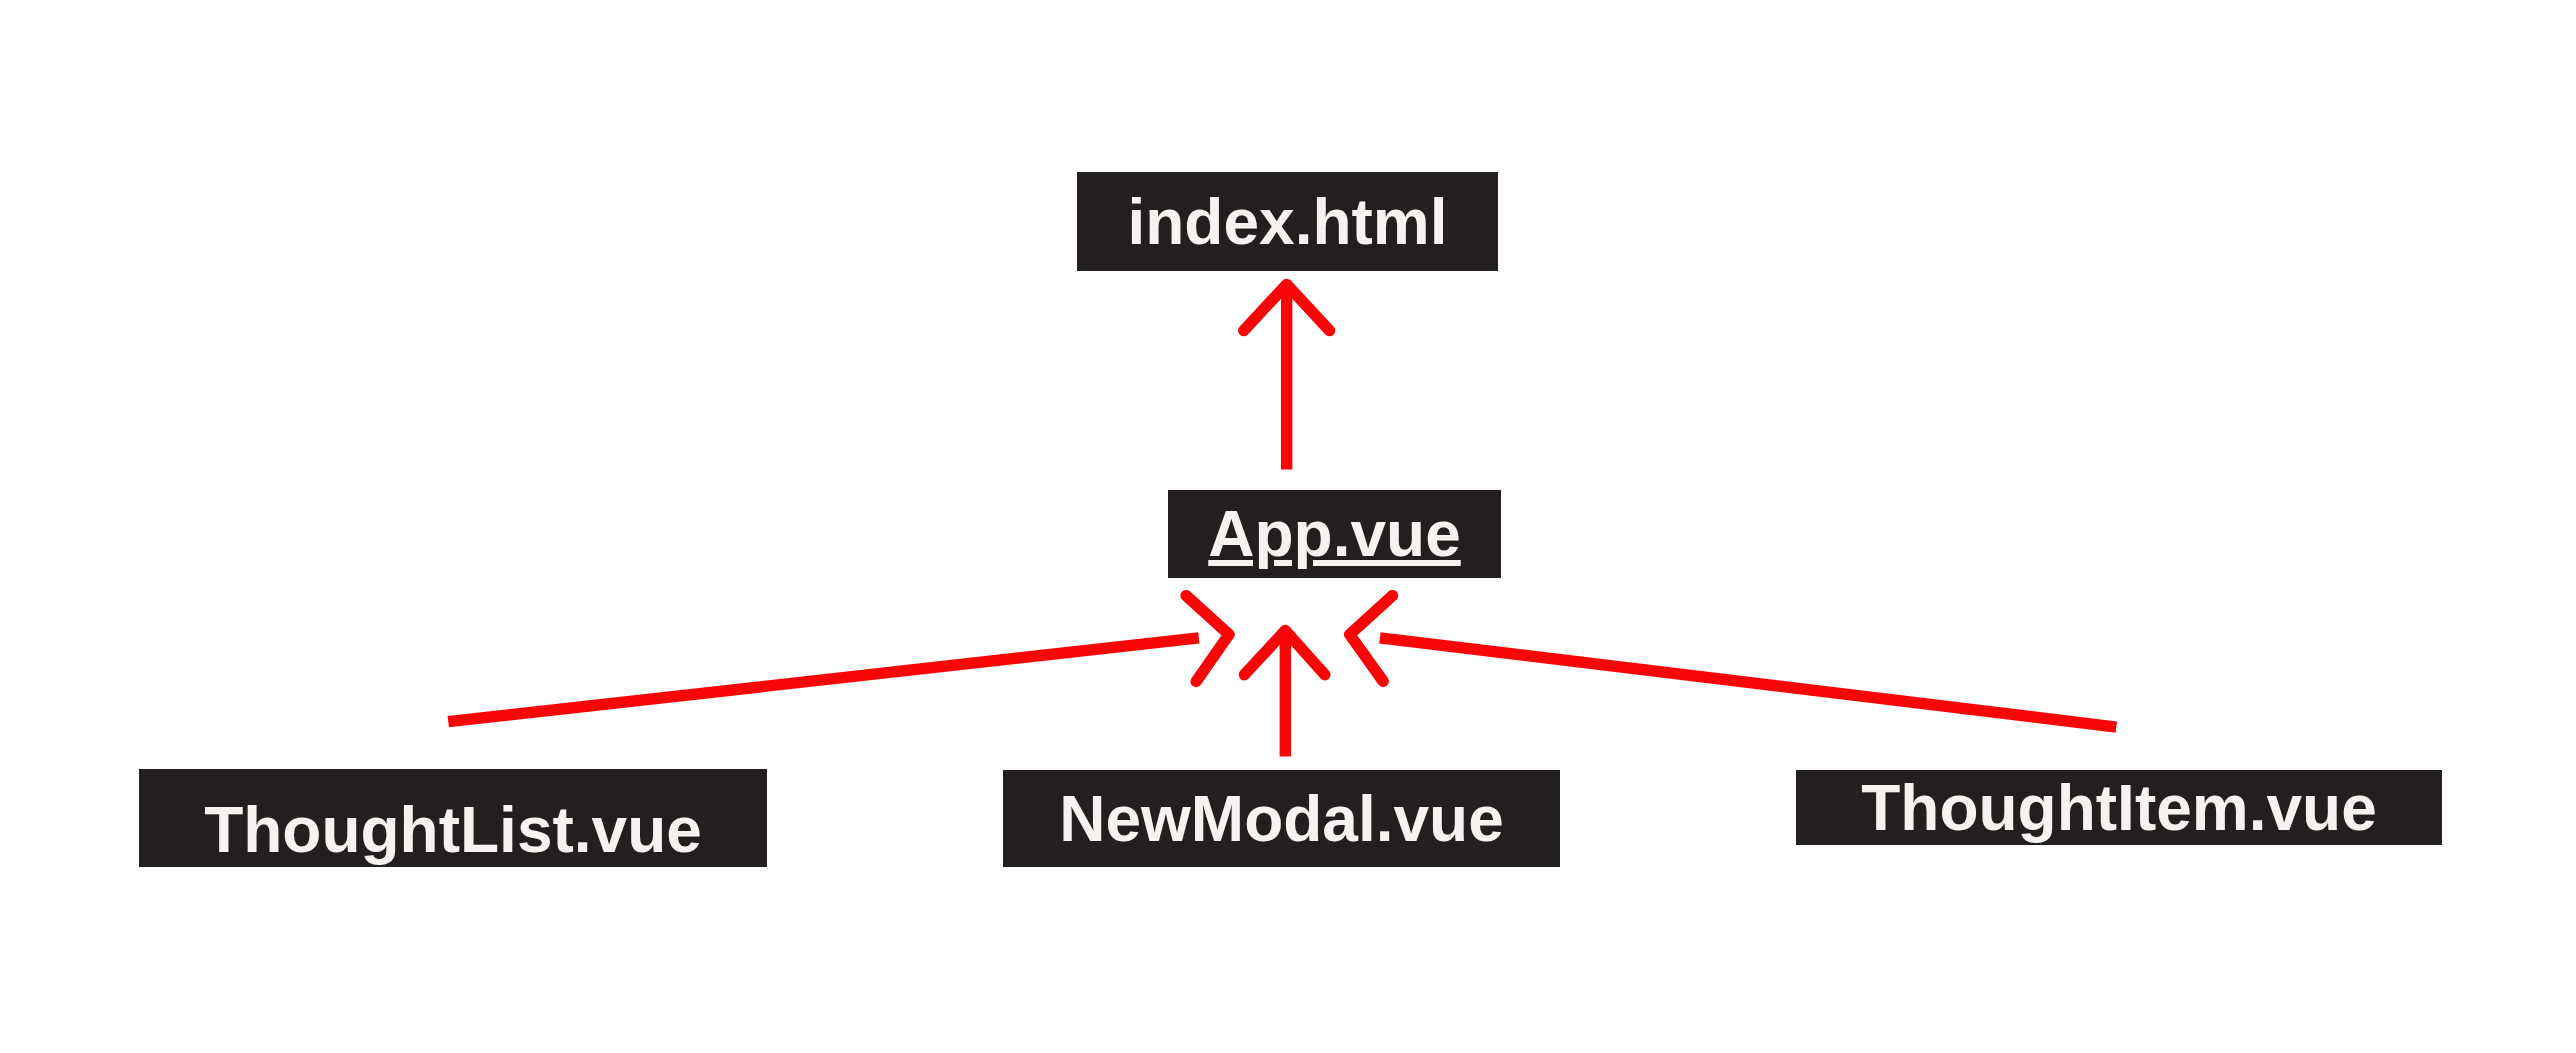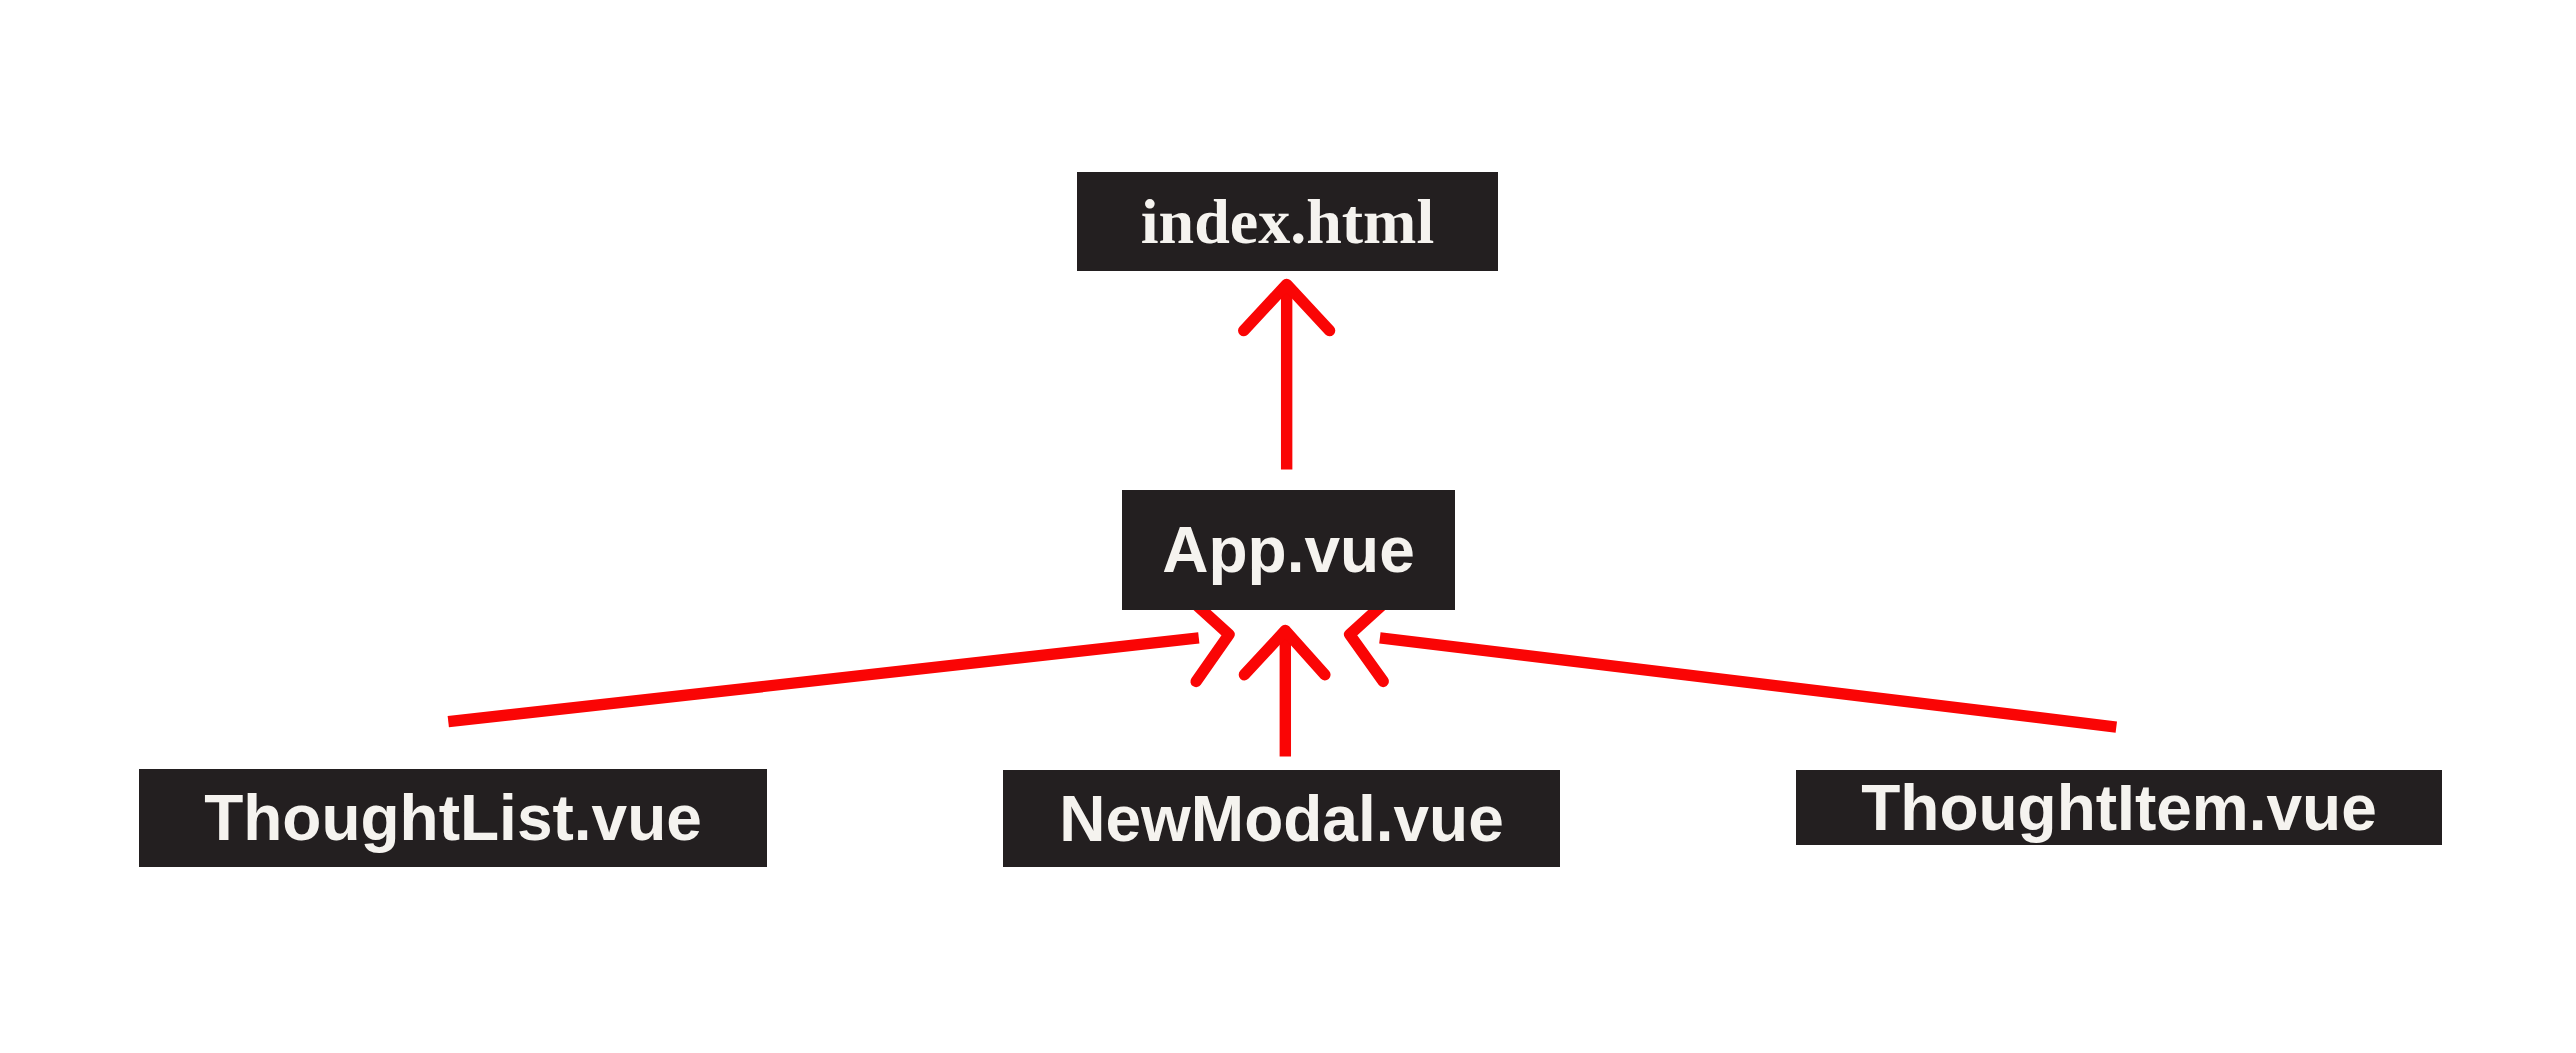--- a/index.html
+++ b/index.html
@@ -43,23 +43,23 @@
     background: var(--node-bg, #231f20);
     color: var(--node-text, #f5f3ef);
     display: flex;
     align-items: center;
     justify-content: center;
     font-weight: bold;
     font-size: 64px;
     letter-spacing: 0;
     white-space: nowrap;
   }
-  #node-index-html   { left: 1077px; top: 172px;  width: 421px; height: 99px; font-family: Liberation Serif, serif; }
-  #node-app-vue      { left: 1122px; top: 490px;  width: 333px; height: 120px; }
-  #node-thoughtlist  { left: 139px;  top: 769px; width: 628px; height: 98px; }
+  #node-index-html   { left: 1077px; top: 172px;  width: 421px; height: 99px; }
+  #node-app-vue      { left: 1168px; top: 490px;  width: 333px; height: 88px; text-decoration: underline; }
+  #node-thoughtlist  { left: 139px;  top: 769px; width: 628px; height: 98px; align-items: flex-end; }
   #node-newmodal     { left: 1003px; top: 770px; width: 557px; height: 97px; }
   #node-thoughtitem  { left: 1796px; top: 770px; width: 646px; height: 75px; }
 </style>
 </head>
 <body>
 
 <div class="canvas">
 
   <svg class="arrow-layer" viewBox="0 0 3840 1570" xmlns="http://www.w3.org/2000/svg">
 

